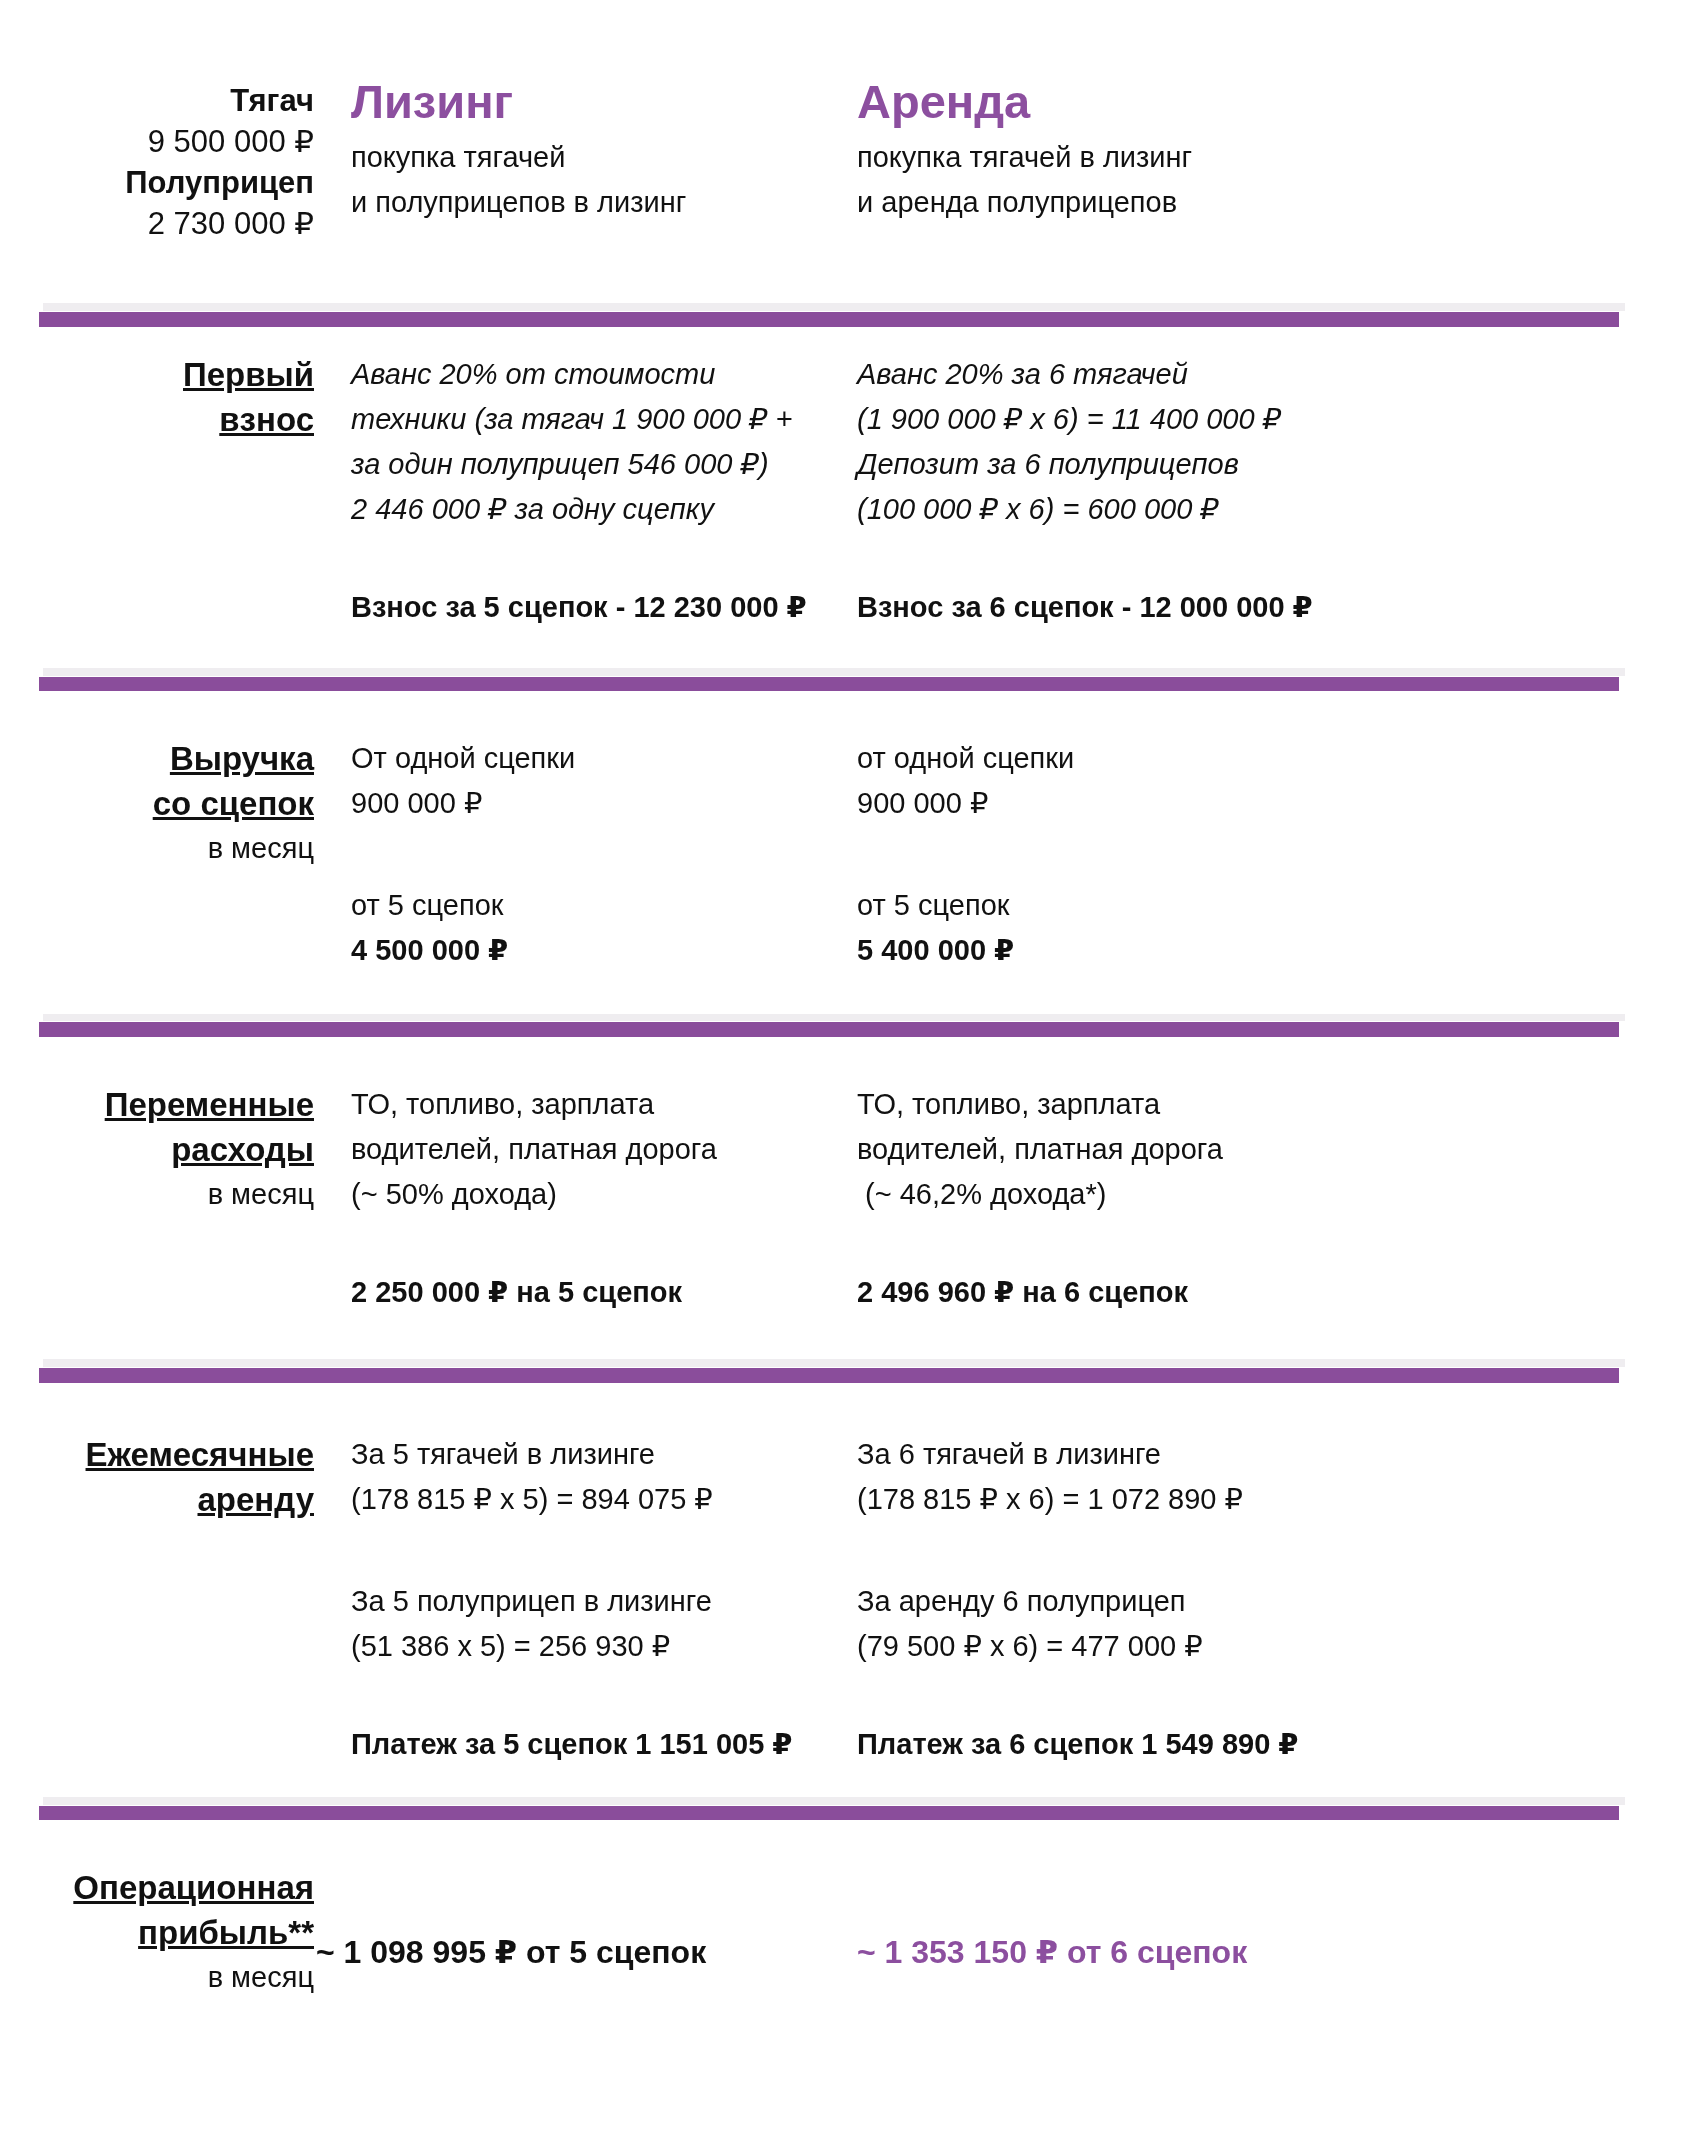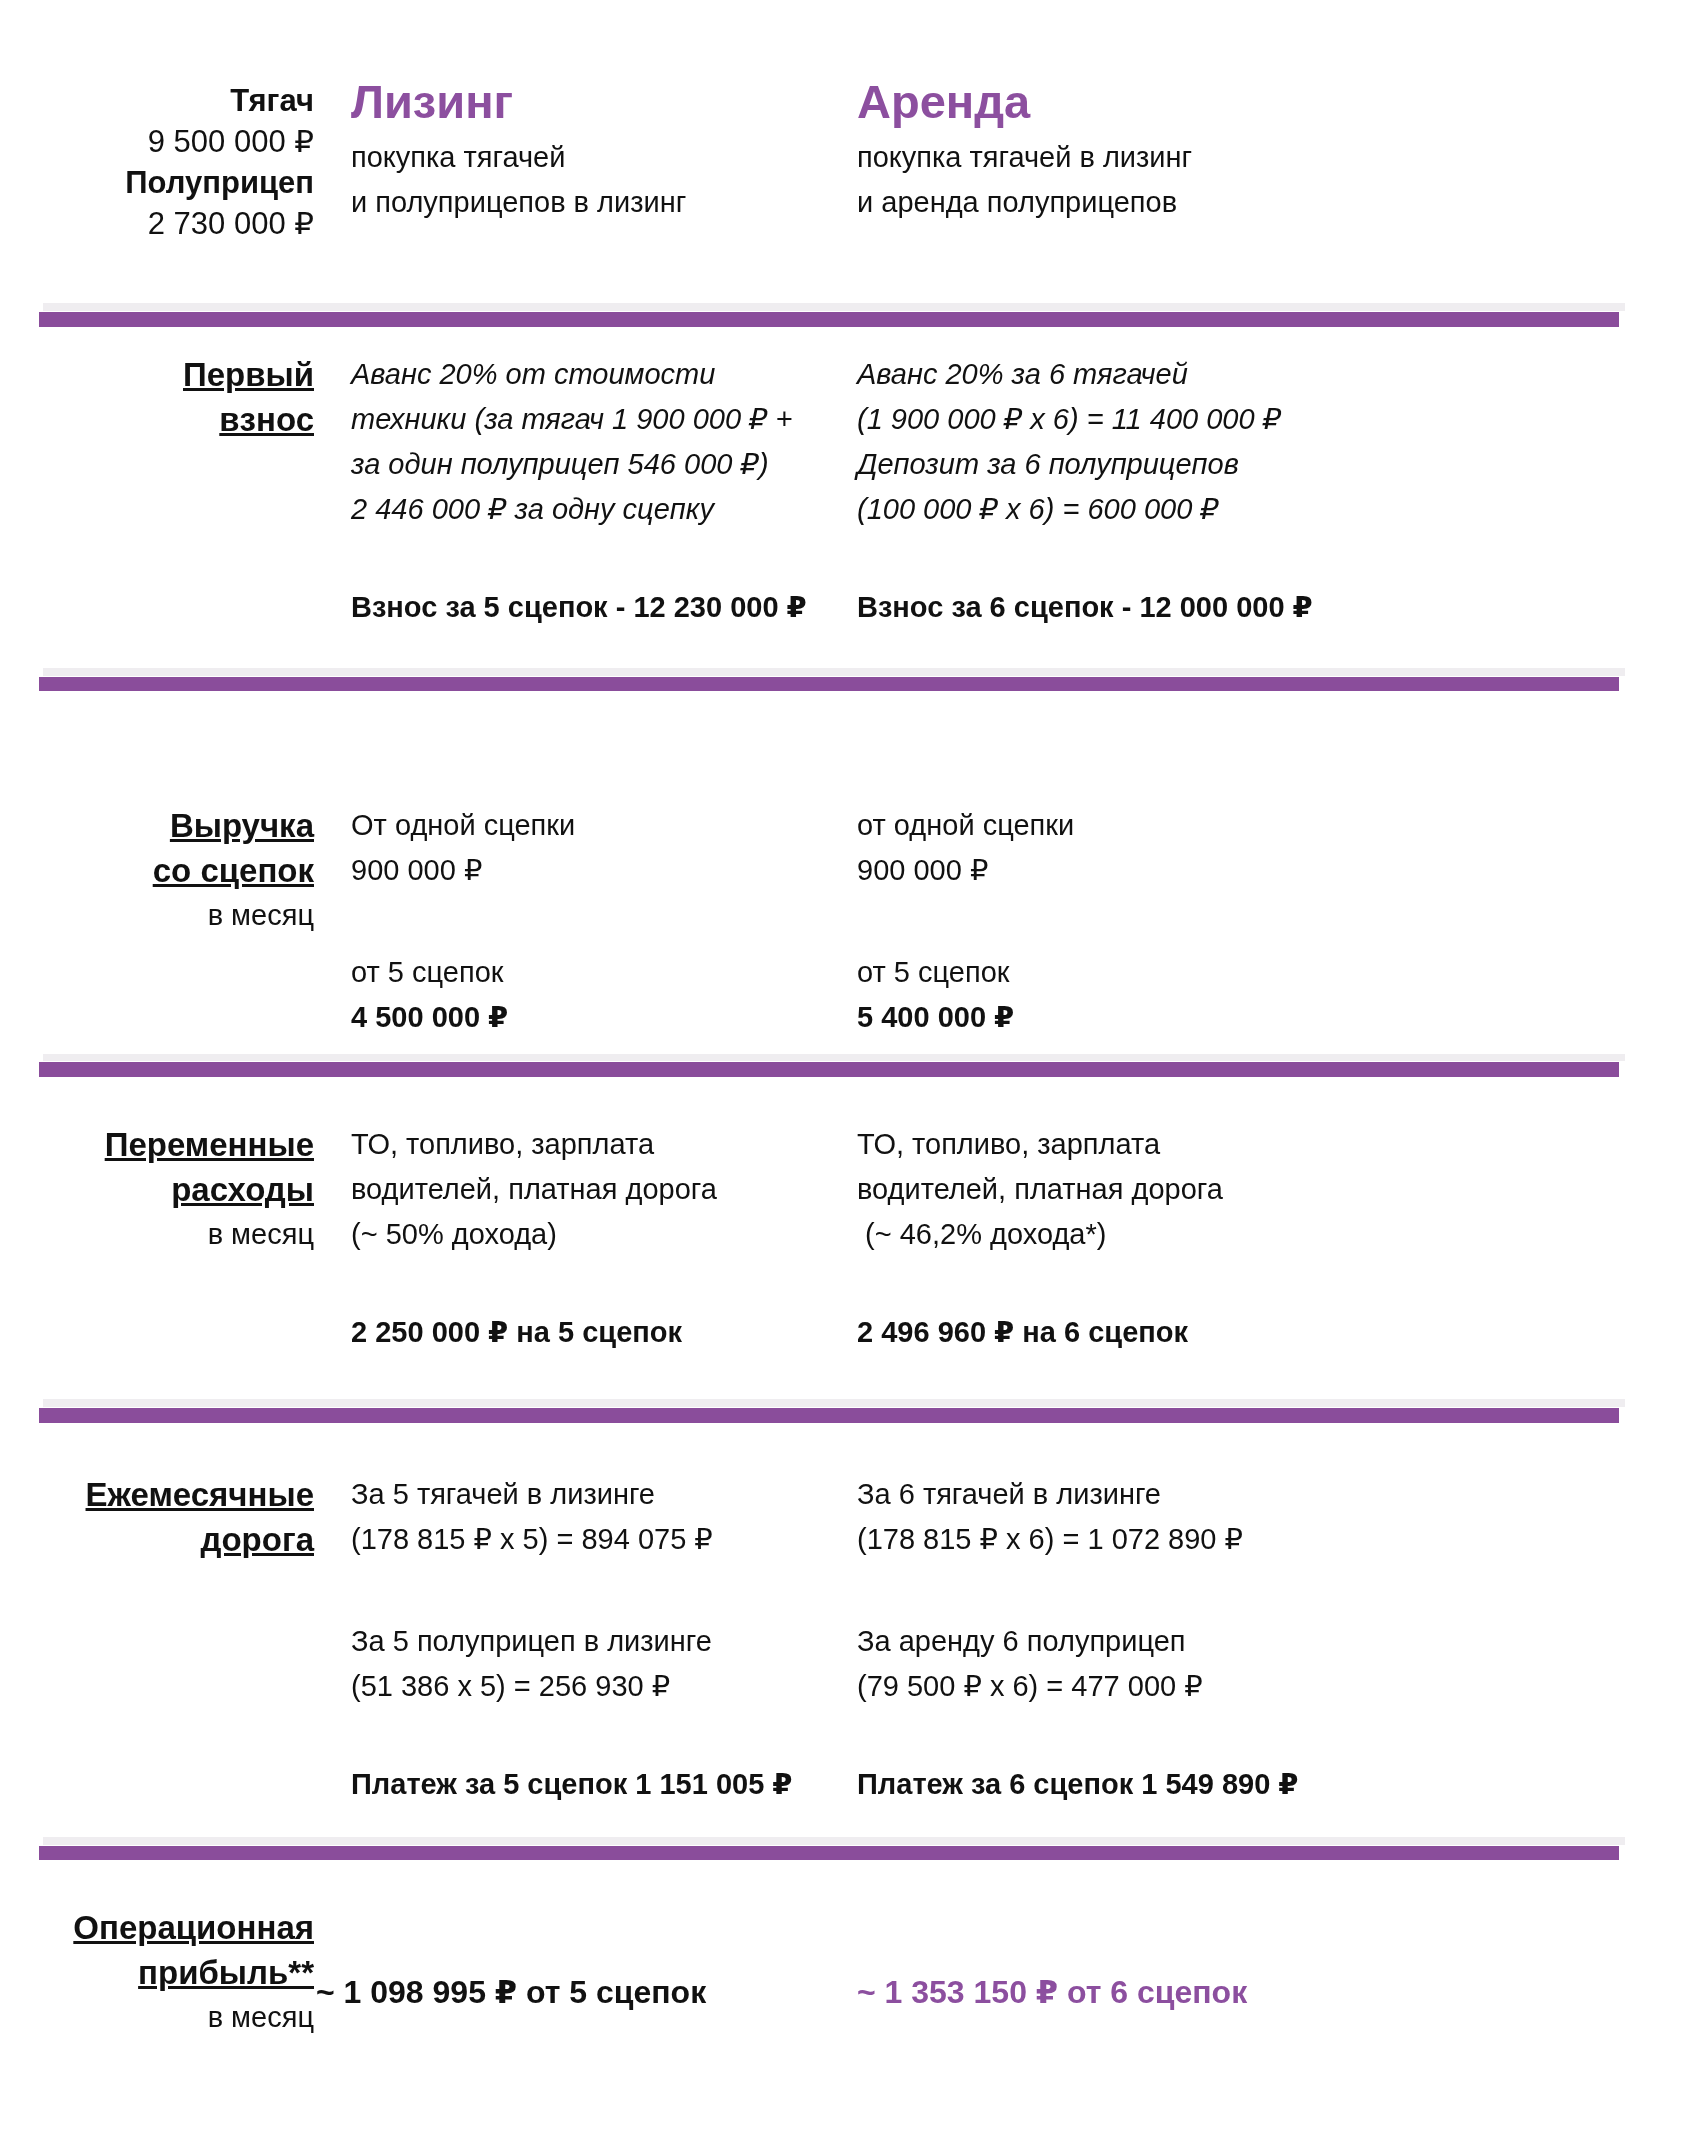--- a/index.html
+++ b/index.html
@@ -51,21 +51,21 @@
     font-weight: bold;
     line-height: 51px;
     color: #8C4F9F;
     margin: 0;
   }
   .brand-sub { margin-top: 7.8px; }
   .brand-sub .cell-line { font-size: 29px; line-height: 45px; }
 
   
   .row-first    { padding-top: 25.5px; min-height: 350px; }
-  .row-revenue  { padding-top: 72px; min-height: 331px; margin-top: 40px; }
+  .row-revenue  { padding-top: 45px; min-height: 331px; }
   .row-costs    { padding-top: 45px; min-height: 331px; }
   .row-payments { padding-top: 49px; min-height: 423px; }
   .row-profit   { padding-top: 45px; min-height: 334px; }
 
   .profit-value {
     font-size: 32px;
     font-weight: bold;
     line-height: 45px;
     margin-top: 65px;
     white-space: pre-wrap;
@@ -166,21 +166,21 @@
       <div class="cell-line"> (~ 46,2% дохода*)</div>
       <div class="summary-line">2 496 960 ₽ на 6 сцепок</div>
     </div>
   </section>
 
   <div class="divider"></div>
 
   <section class="grid-row row-payments">
     <div class="label-col">
       <div class="label-line">Ежемесячные</div>
-      <div class="label-line">дорога</div>
+      <div class="label-line">аренду</div>
     </div>
     <div>
       <div class="cell-line">За 5 тягачей в лизинге</div>
       <div class="cell-line">(178 815 ₽ x 5) = 894 075 ₽</div>
       <div class="cell-line gap-top">За 5 полуприцеп в лизинге</div>
       <div class="cell-line">(51 386 x 5) = 256 930 ₽</div>
       <div class="summary-line">Платеж за 5 сцепок 1 151 005 ₽</div>
     </div>
     <div>
       <div class="cell-line">За 6 тягачей в лизинге</div>

